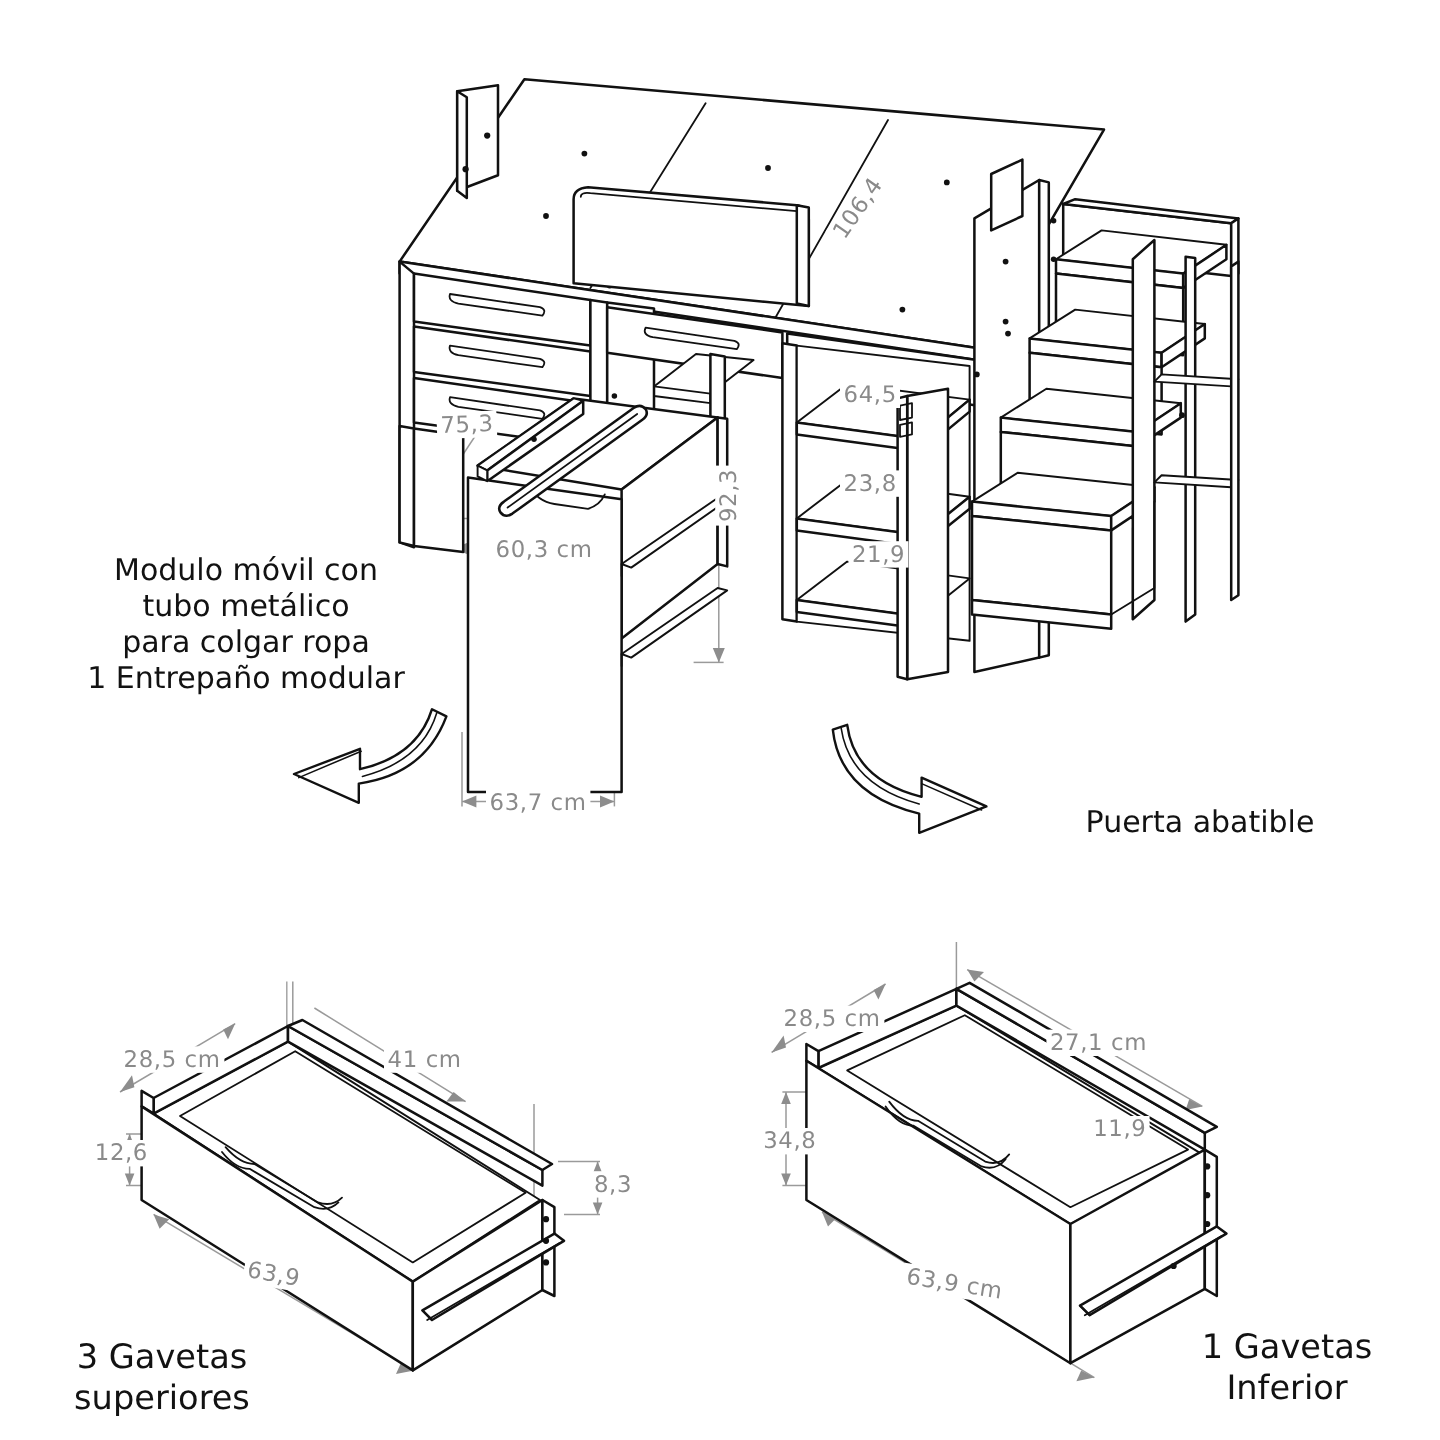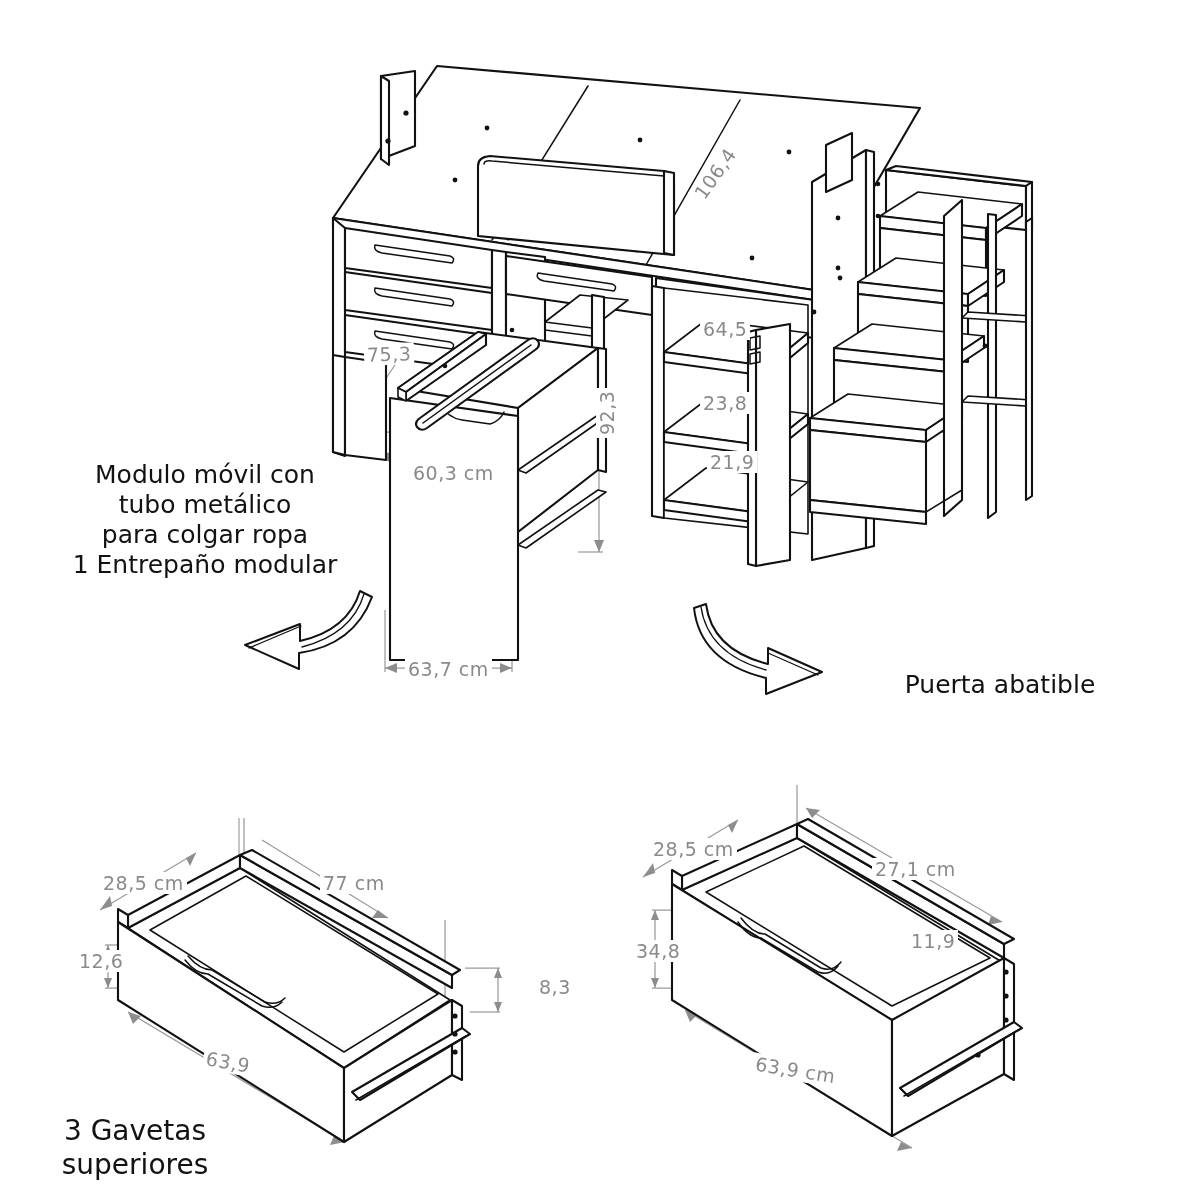--- a/index.html
+++ b/index.html
@@ -291,21 +291,21 @@
     </g>
     <g>
       <path class="arrow3d" d="M 706 604 Q 712 650 768 664 L 768 648 L 822 672 L 766 694 L 766 678 Q 700 662 694 608 Z"></path>
       <path class="arrow3dline" d="M 701 607 Q 708 654 766 670"></path>
       <path class="arrow3dline" d="M 818 675 L 768 653"></path>
     </g>
   </svg>
 
   <div class="dimtext" style="left:688px; top:193px; transform:rotate(-55deg); transform-origin:left top;">106,4</div>
   <div class="dimtext" style="left:364px; top:343px; transform:rotate(-2deg);">75,3</div>
-  <div class="dimtext" style="left:410px; top:462px;text-align:center;">60,3 cm</div>
+  <div class="dimtext" style="left:410px; top:447px;text-align:center;">60,3 cm</div>
   <div class="dimtext" style="left:405px; top:658px;">63,7 cm</div>
   <div class="dimtext" style="left:596px; top:438px; transform:rotate(-90deg); transform-origin:left top;">92,3</div>
   <div class="dimtext" style="left:700px; top:318px;">64,5</div>
   <div class="dimtext" style="left:700px; top:392px;">23,8</div>
   <div class="dimtext" style="left:707px; top:451px;">21,9</div>
 
   <div class="notetext ctr" style="left:60px; top:428px; width:290px;">
     <div>Modulo móvil con</div>
     <div>tubo metálico</div>
     <div>para colgar ropa</div>
@@ -430,30 +430,34 @@
       <circle class="hole" cx="1006" cy="972" r="2.6"></circle>
       <circle class="hole" cx="1006" cy="996" r="2.6"></circle>
       <circle class="hole" cx="1006" cy="1020" r="2.6"></circle>
       <circle class="hole" cx="978" cy="1055" r="2.6"></circle>
 
       <path class="thin" d="M 706 892 L 804 846 L 990 958 L 892 1006 Z"></path>
     </g>
   </svg>
 
   <div class="dimtext" style="left:100px; top:872px;">28,5 cm</div>
-  <div class="dimtext" style="left:320px; top:872px;">77 cm</div>
+  <div class="dimtext" style="left:320px; top:872px;">41 cm</div>
   <div class="dimtext" style="left:76px; top:950px;">12,6</div>
-  <div class="dimtext" style="left:492px; top:976px;margin-left:44px;">8,3</div>
+  <div class="dimtext" style="left:492px; top:976px;">8,3</div>
   <div class="dimtext" style="left:203px; top:1051px; transform:rotate(10deg);">63,9</div>
 
   <div class="dimtext" style="left:650px; top:838px;">28,5 cm</div>
   <div class="dimtext" style="left:872px; top:858px;">27,1 cm</div>
   <div class="dimtext" style="left:633px; top:940px;">34,8</div>
   <div class="dimtext" style="left:908px; top:930px;">11,9</div>
   <div class="dimtext" style="left:752px; top:1059px; transform:rotate(9deg);">63,9 cm</div>
 
   <div class="captiontext ctr" style="left:30px; top:1082px; width:210px;">
     <div>3 Gavetas</div>
     <div>superiores</div>
   </div>
 
+  <div class="captiontext ctr" style="left:975px; top:1074px; width:195px;">
+    <div>1 Gavetas</div>
+    <div>Inferior</div>
+  </div>
 
 </div>
 
 </body></html>

